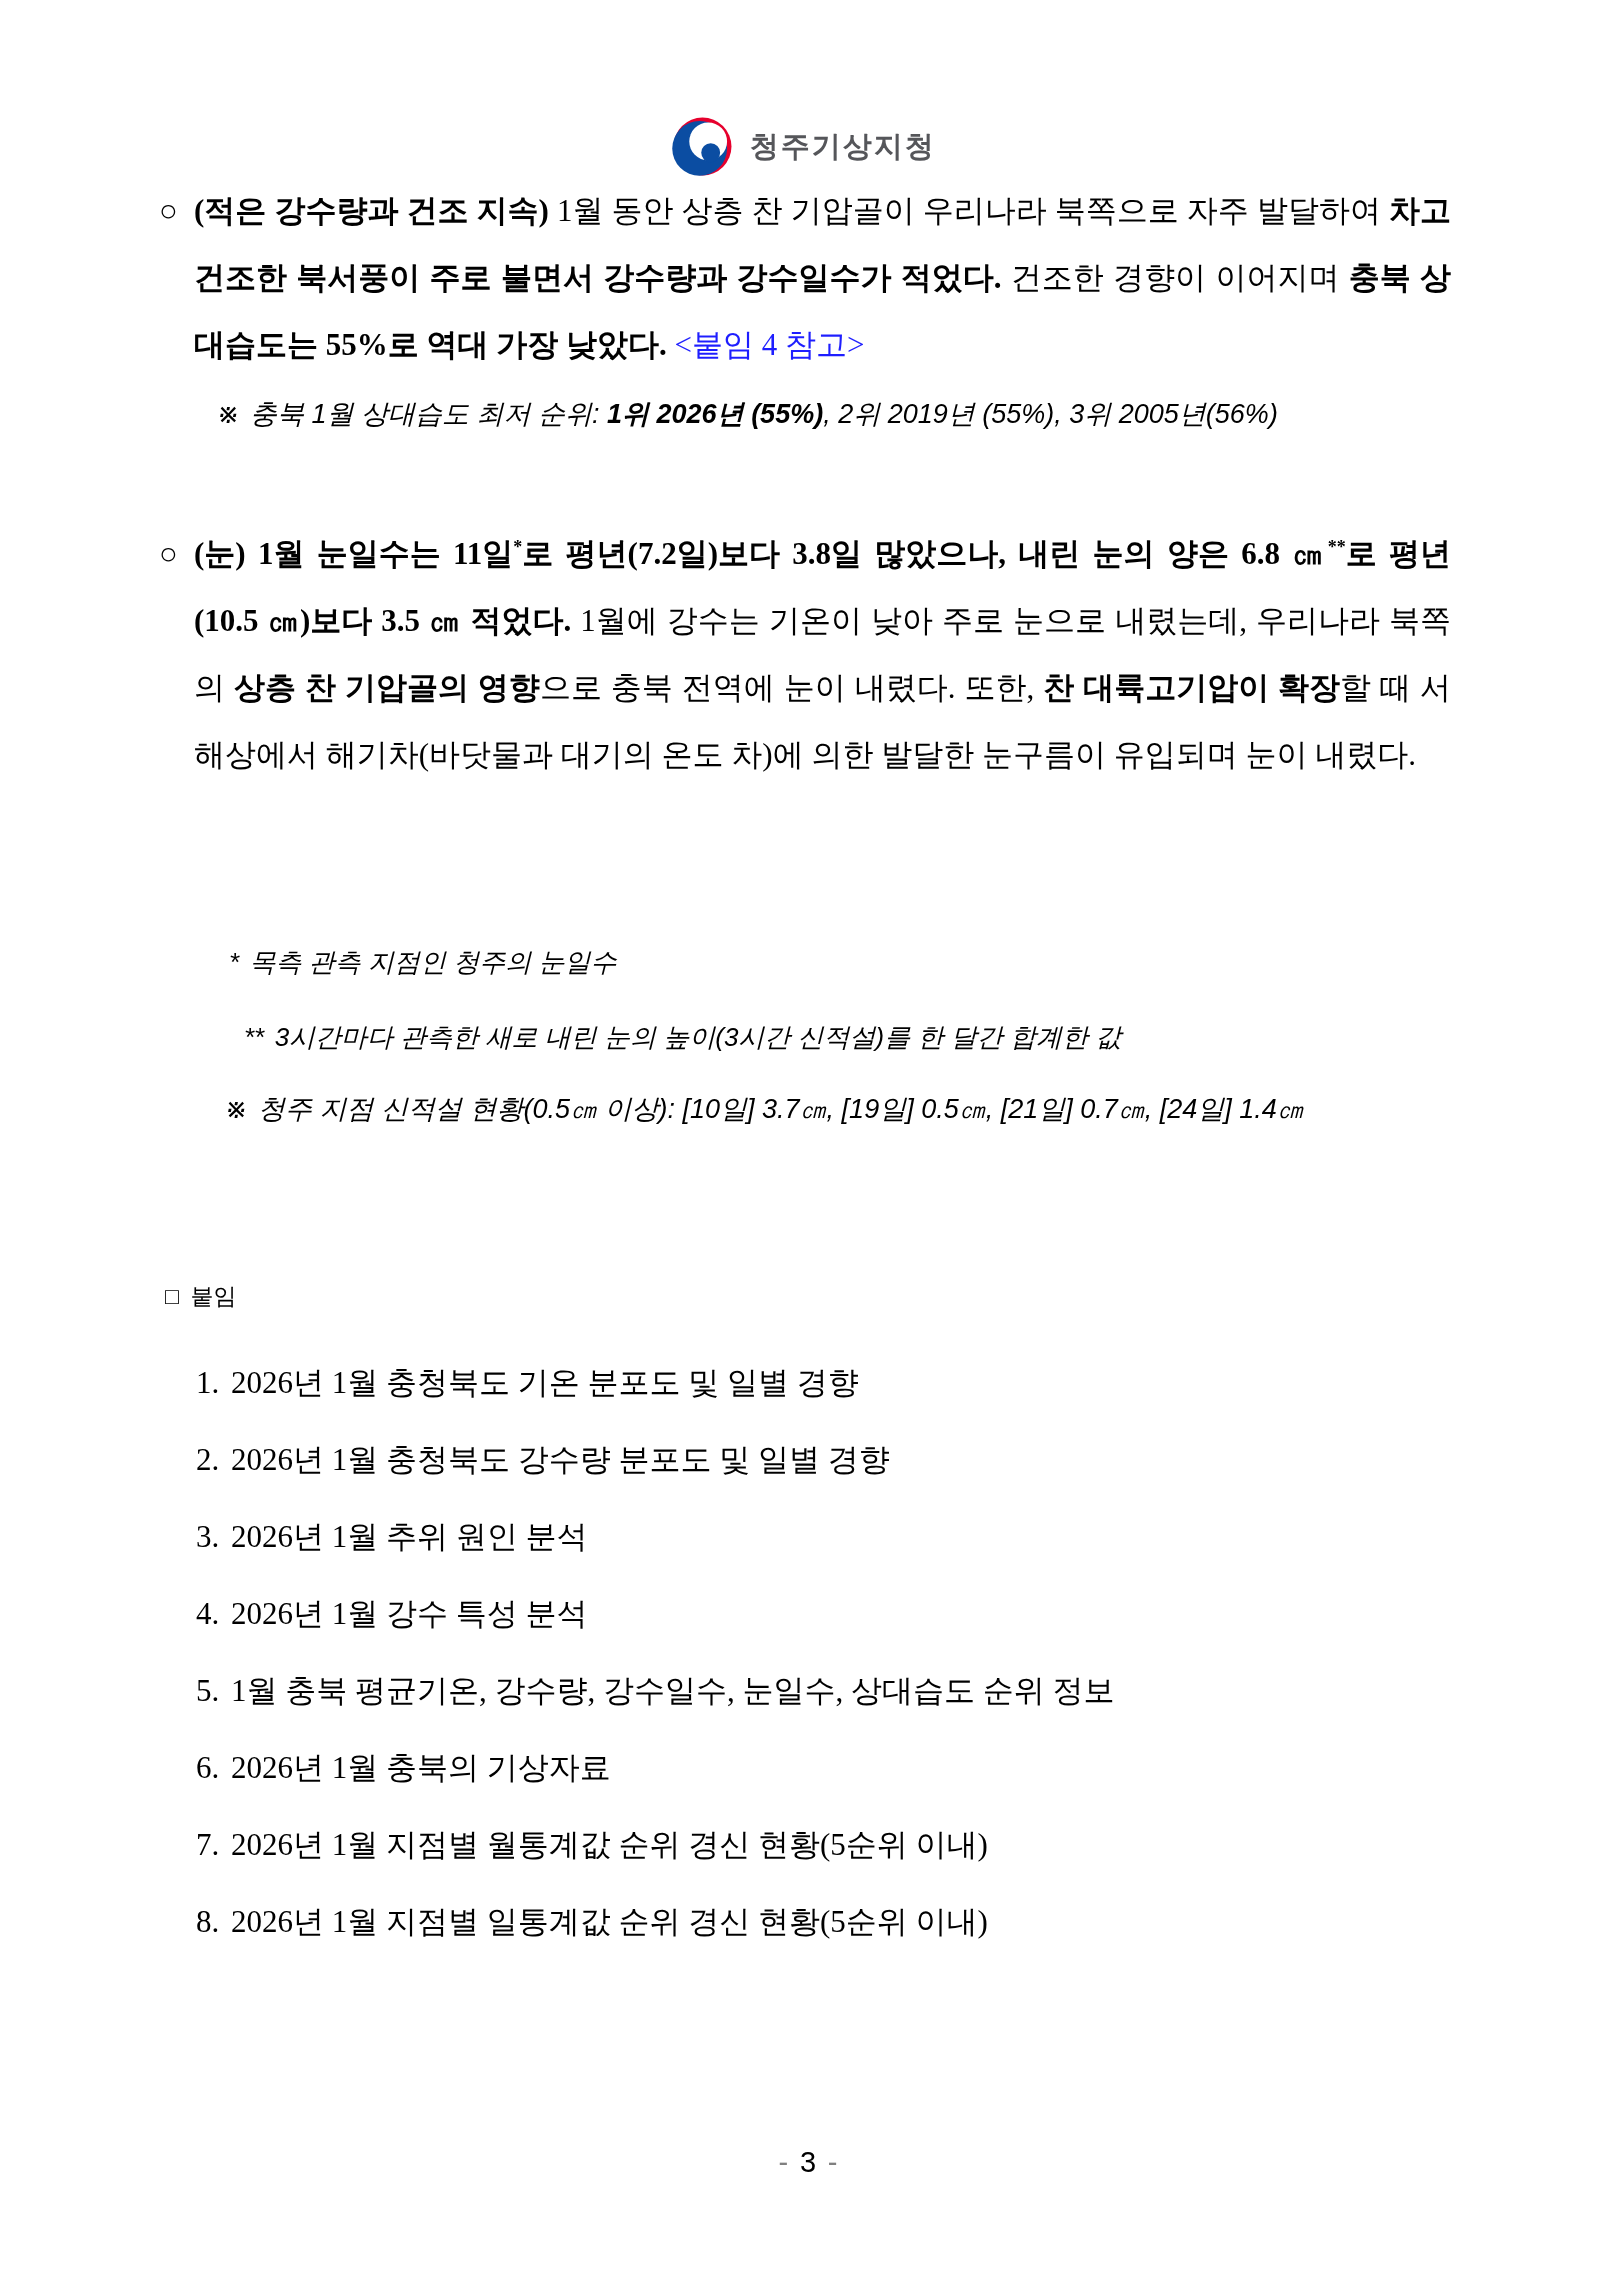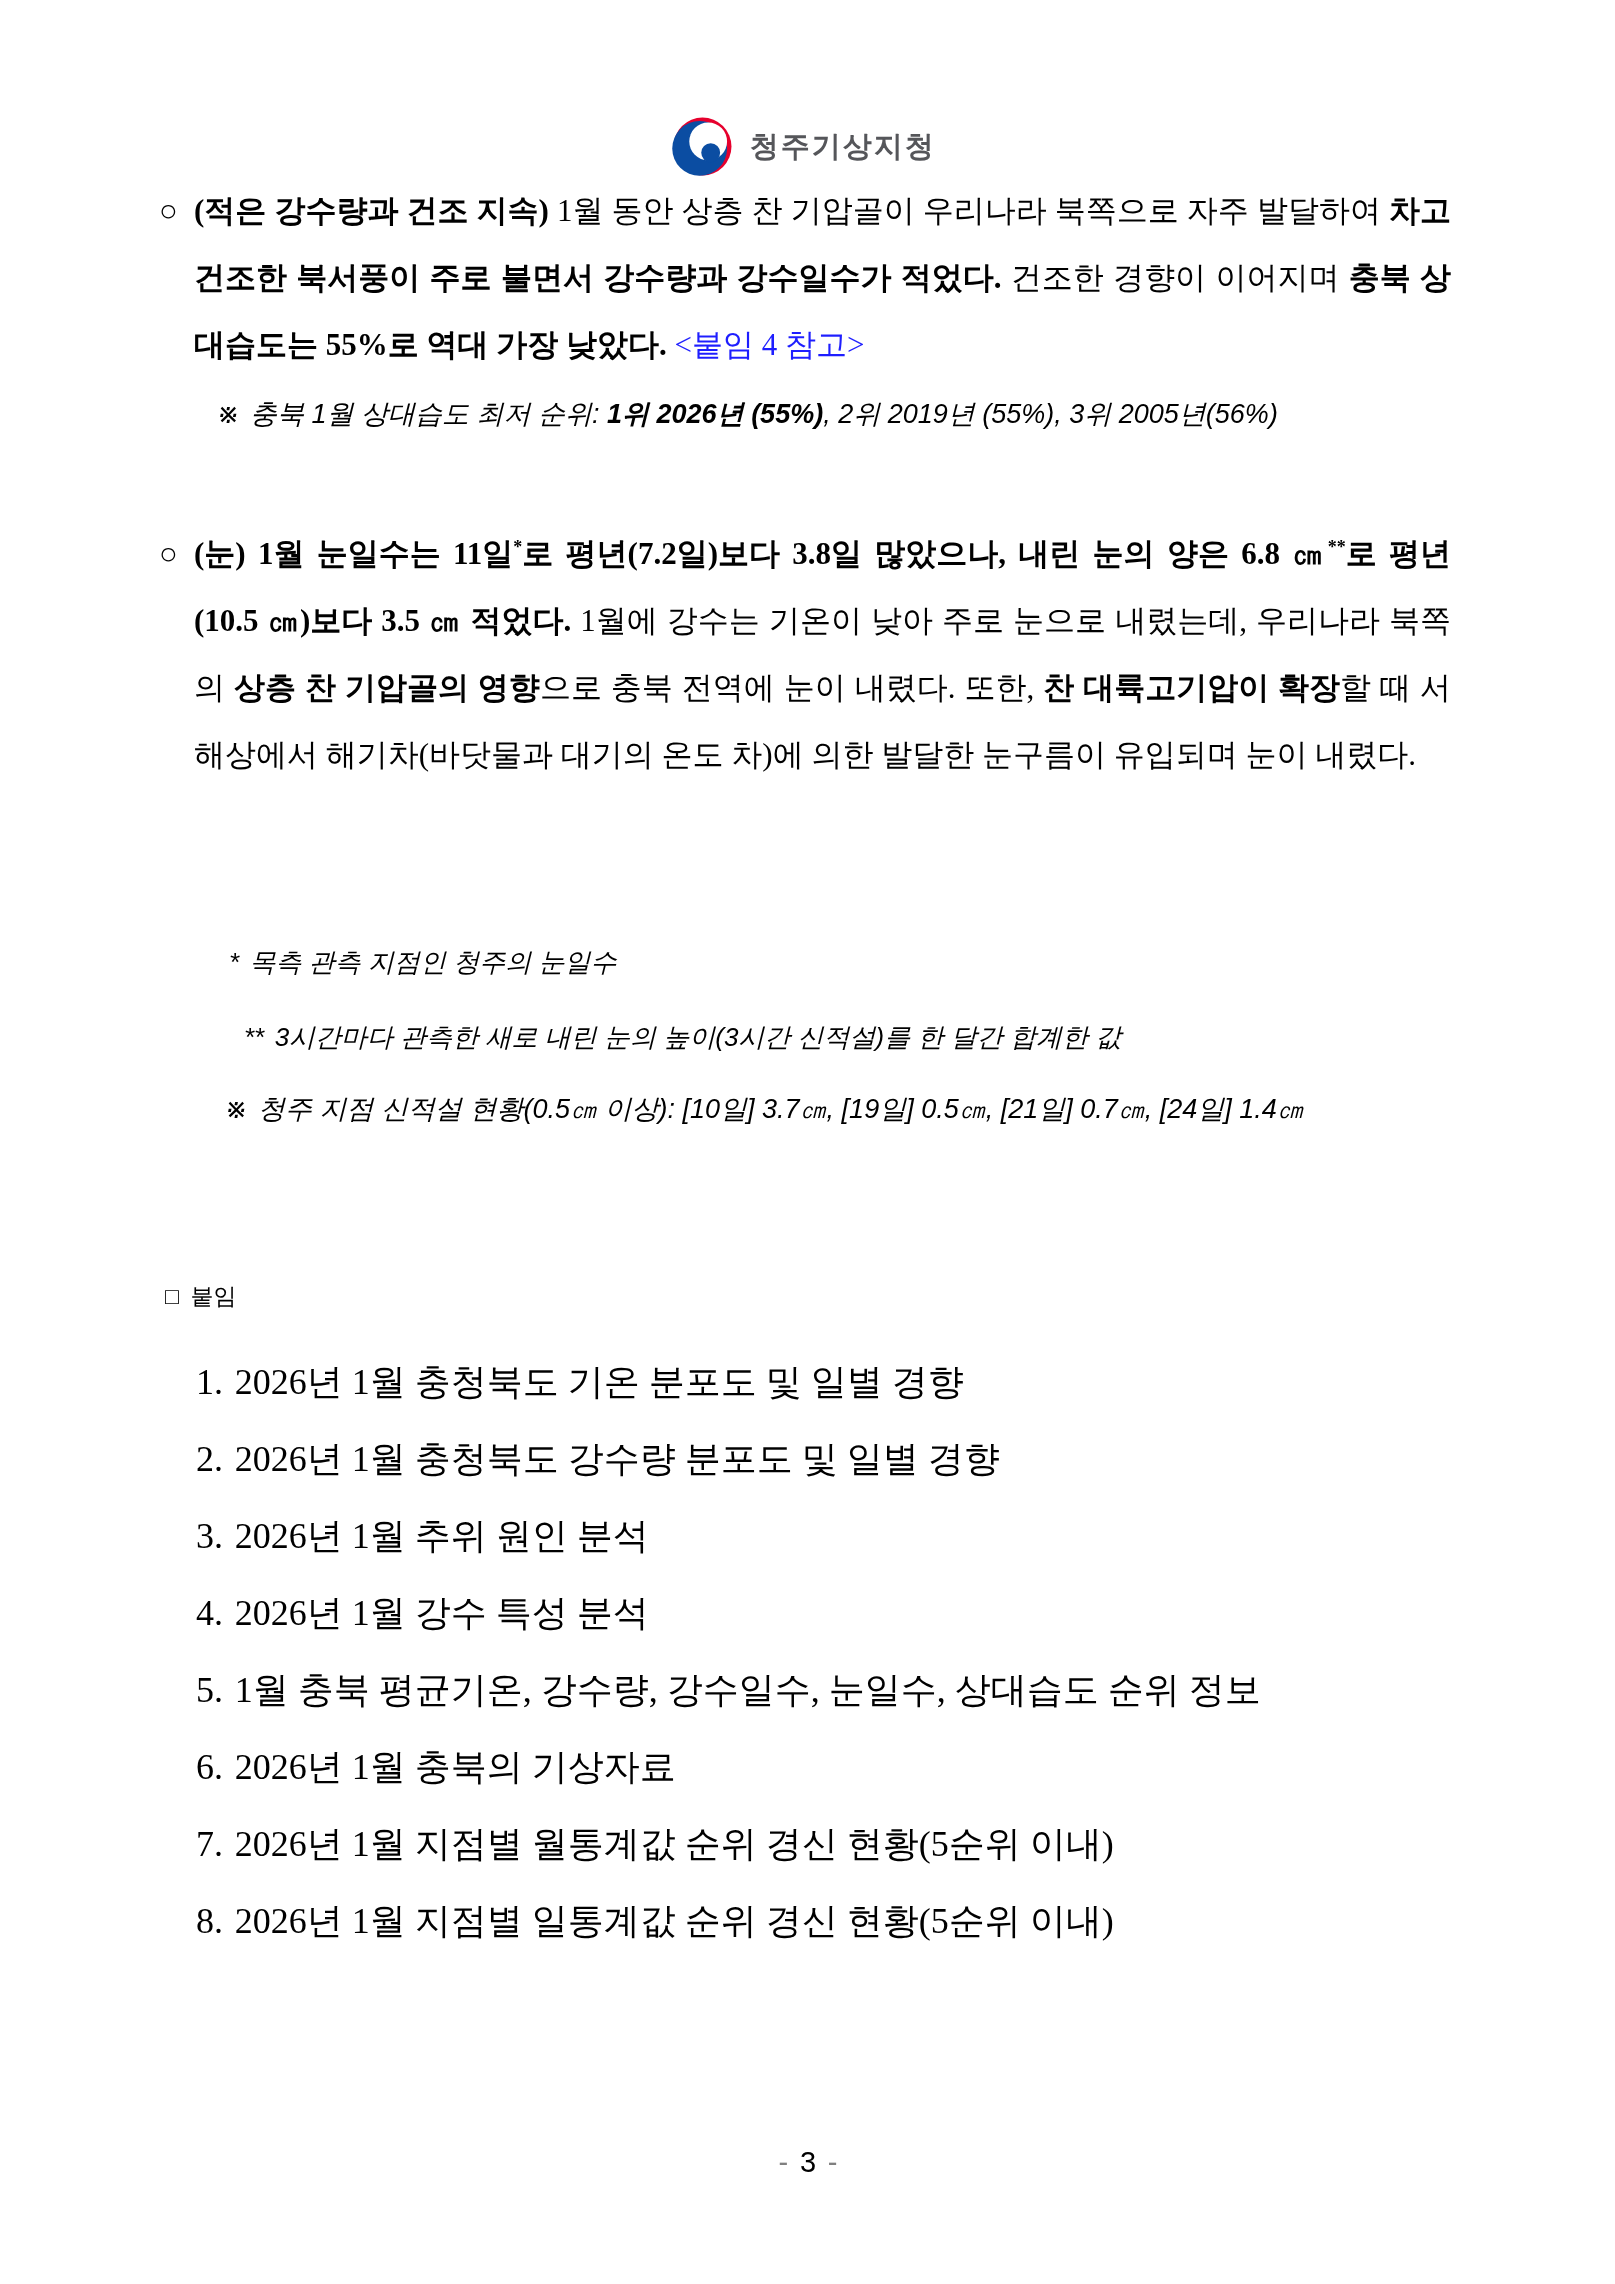--- a/index.html
+++ b/index.html
@@ -54,21 +54,21 @@
   .footnote{font-size:26px;line-height:35px;}
   .marker{margin-right:10.4px;}
   
   .attach-heading{
     position:absolute;left:165px;top:1276px;
     font-size:23px;line-height:42px;
   }
   .attach-heading .sq{margin-right:11.7px;}
   .attach-list{
     position:absolute;left:196px;top:1344px;
-    font-size:36px;line-height:77px;
+    font-size:31px;line-height:77px;
   }
   .attach-item .no{margin-right:11.7px;}
   
   .page-number{
     position:absolute;top:2146px;left:0;right:0;
     text-align:center;
     font-family:"Liberation Sans","DejaVu Sans",sans-serif;
     font-size:29px;
   }
   .page-number .dash{color:var(--dash_gray);margin:0 11.7px;}

